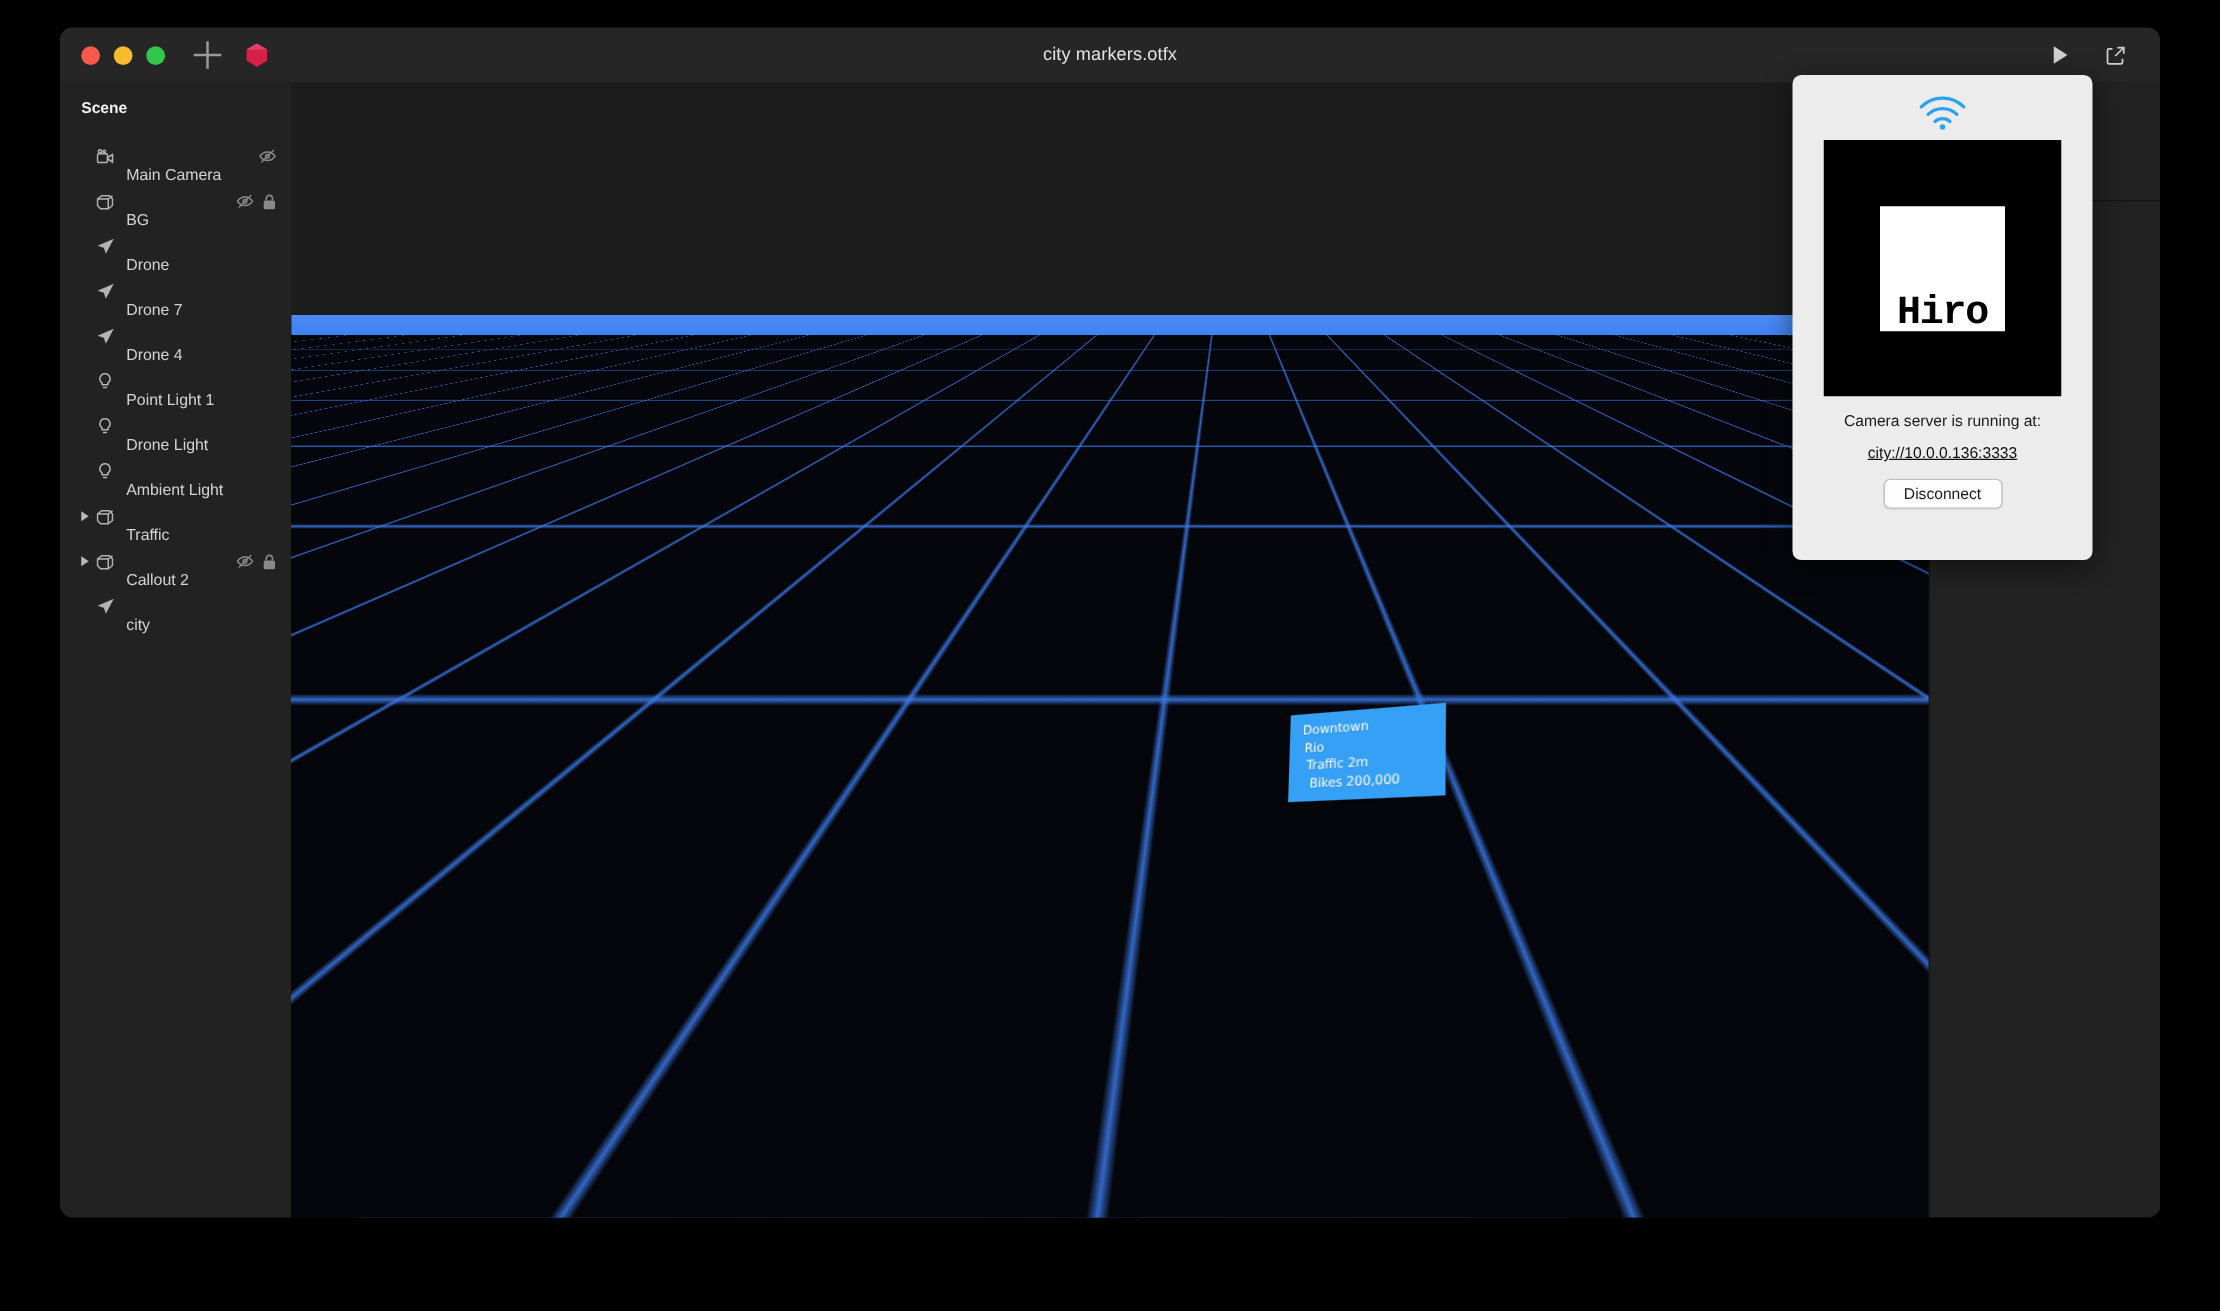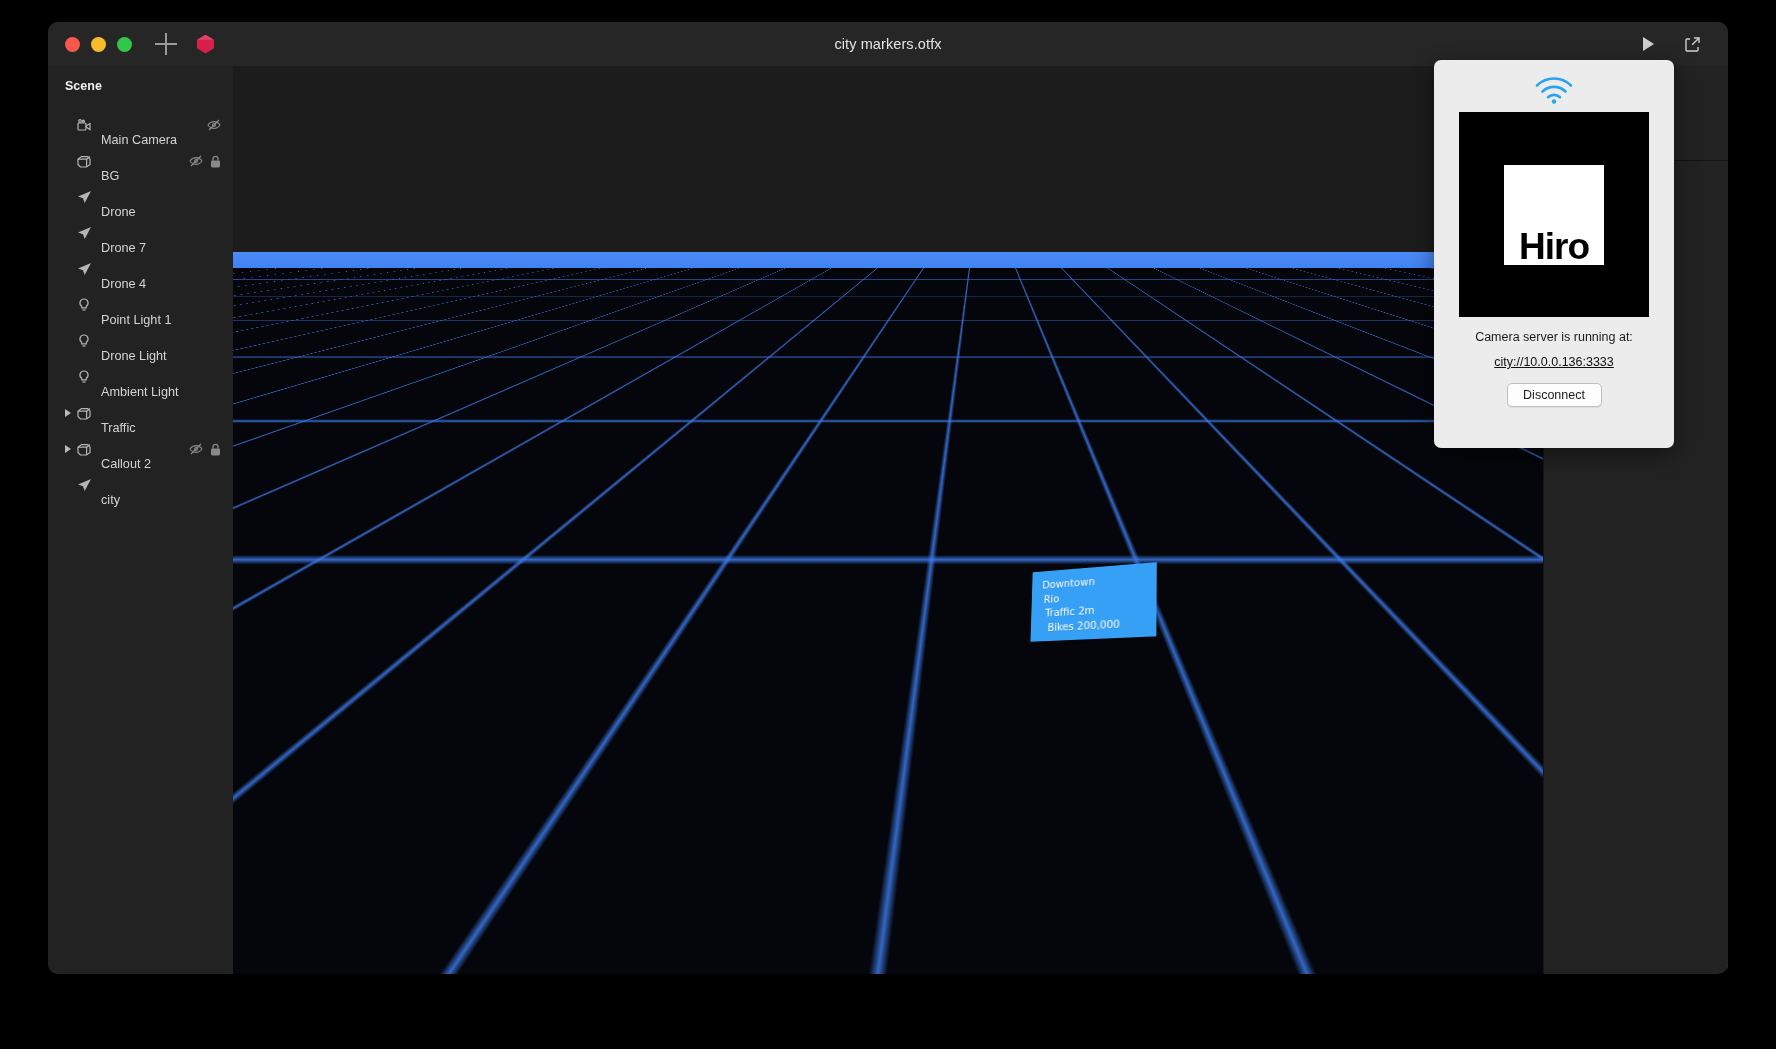--- a/index.html
+++ b/index.html
@@ -238,22 +238,22 @@
   .wifi{ width:42px; height:30px; }
   .qr{
     margin-top:8px; width:190px; height:205px; background:#000;
     display:flex; align-items:center; justify-content:center;
   }
   .qr-inner{
     width:100px; height:100px; background:#fff; display:flex;
     align-items:flex-end; justify-content:center; overflow:hidden;
   }
   .qr-inner span{
-    font-size:37px; font-weight:bold; color:#000; line-height:.92;
-    font-family:Liberation Sans, sans-serif; letter-spacing:-1px;
+    font-size:32px; font-weight:bold; color:#000; line-height:.92;
+    font-family:Liberation Mono, monospace; letter-spacing:-1px;
   }
   .pv-text{ margin-top:13px; font-size:12.5px; color:#1b1b1b; }
   .pv-link{
     margin-top:11px; font-size:12.5px; color:#111; text-decoration:underline;
   }
   .pv-btn{
     margin-top:14px; width:95px; height:24px; background:#fdfdfd;
     border:1px solid #c0c0c0; border-radius:5px;
     display:flex; align-items:center; justify-content:center;
     font-size:12.5px; color:#1b1b1b;

